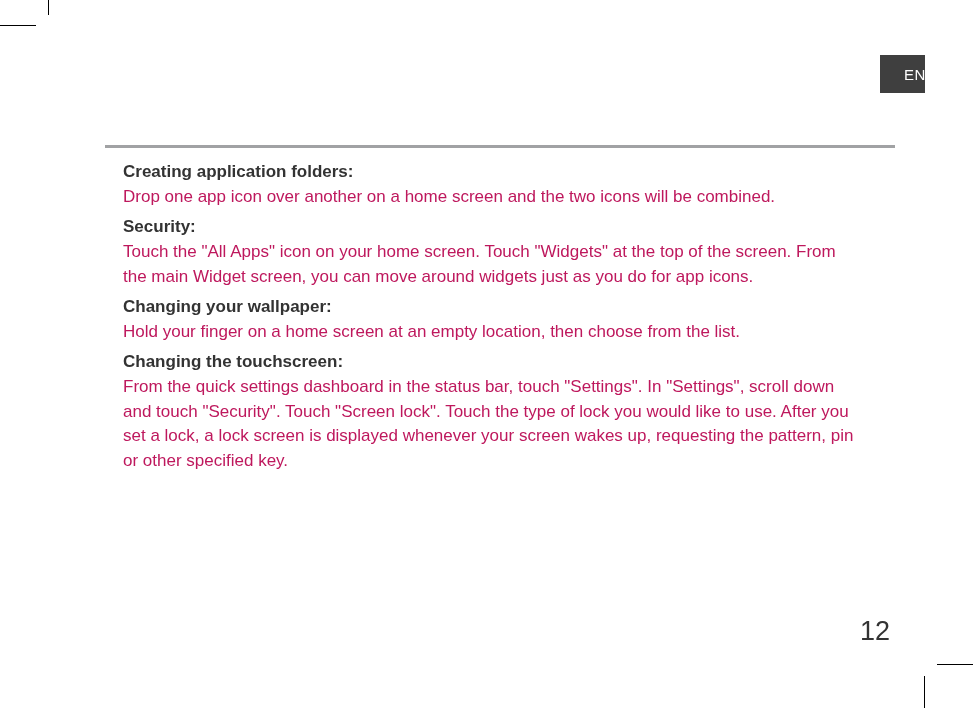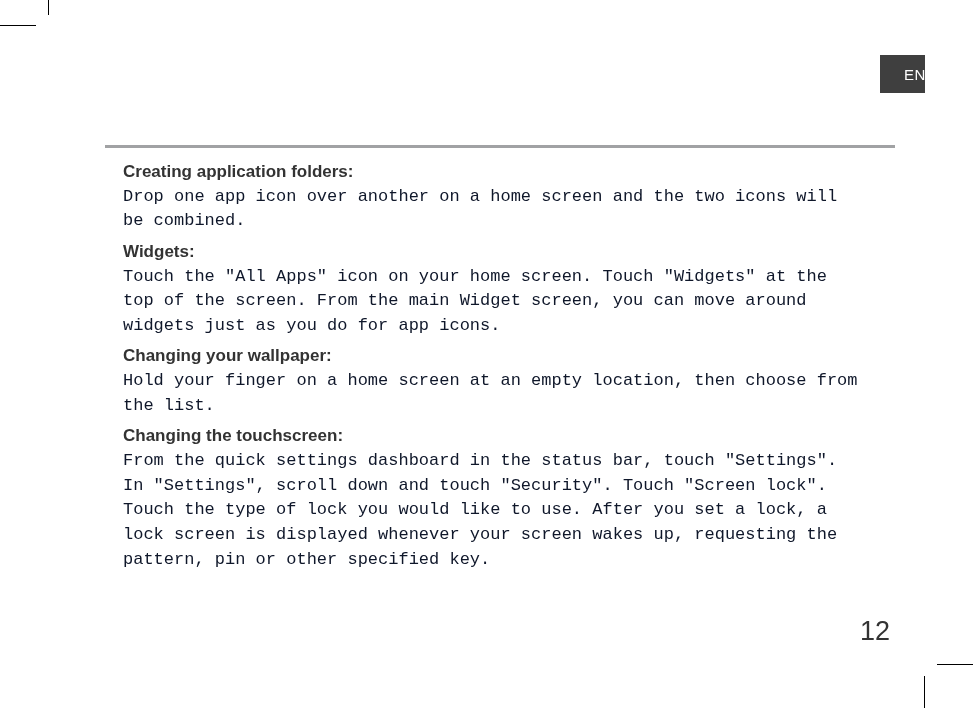--- a/index.html
+++ b/index.html
@@ -88,23 +88,22 @@
     }
     .heading {
       font-weight: 700;
       color: #333333;
       margin-top: 6px;
     }
     .heading:first-child {
       margin-top: 0;
     }
     .body-text {
-      color: #0f172a;
+      color: #be185d;
       margin-bottom: 2px;
-      font-family: Liberation Mono, monospace;
     }
     .page-number {
       position: absolute;
       bottom: 18px;
       right: 35px;
       font-size: 27px;
       color: #333333;
     }
   </style>
 </head>
@@ -118,21 +117,21 @@
 <div class="page">
   <div class="lang-tab">
     <span>EN</span>
   </div>
   <div class="divider"></div>
 
   <div class="content">
     <div class="heading">Creating application folders:</div>
     <div class="body-text">Drop one app icon over another on a home screen and the two icons will be combined.</div>
 
-    <div class="heading">Widgets:</div>
+    <div class="heading">Security:</div>
     <div class="body-text">Touch the "All Apps" icon on your home screen. Touch "Widgets" at the top of the screen. From the main Widget screen, you can move around widgets just as you do for app icons.</div>
 
     <div class="heading">Changing your wallpaper:</div>
     <div class="body-text">Hold your finger on a home screen at an empty location, then choose from the list.</div>
 
     <div class="heading">Changing the touchscreen:</div>
     <div class="body-text">From the quick settings dashboard in the status bar, touch "Settings". In "Settings", scroll down and touch "Security". Touch "Screen lock". Touch the type of lock you would like to use. After you set a lock, a lock screen is displayed whenever your screen wakes up, requesting the pattern, pin or other specified key.</div>
   </div>
 
   <div class="page-number">12</div>

